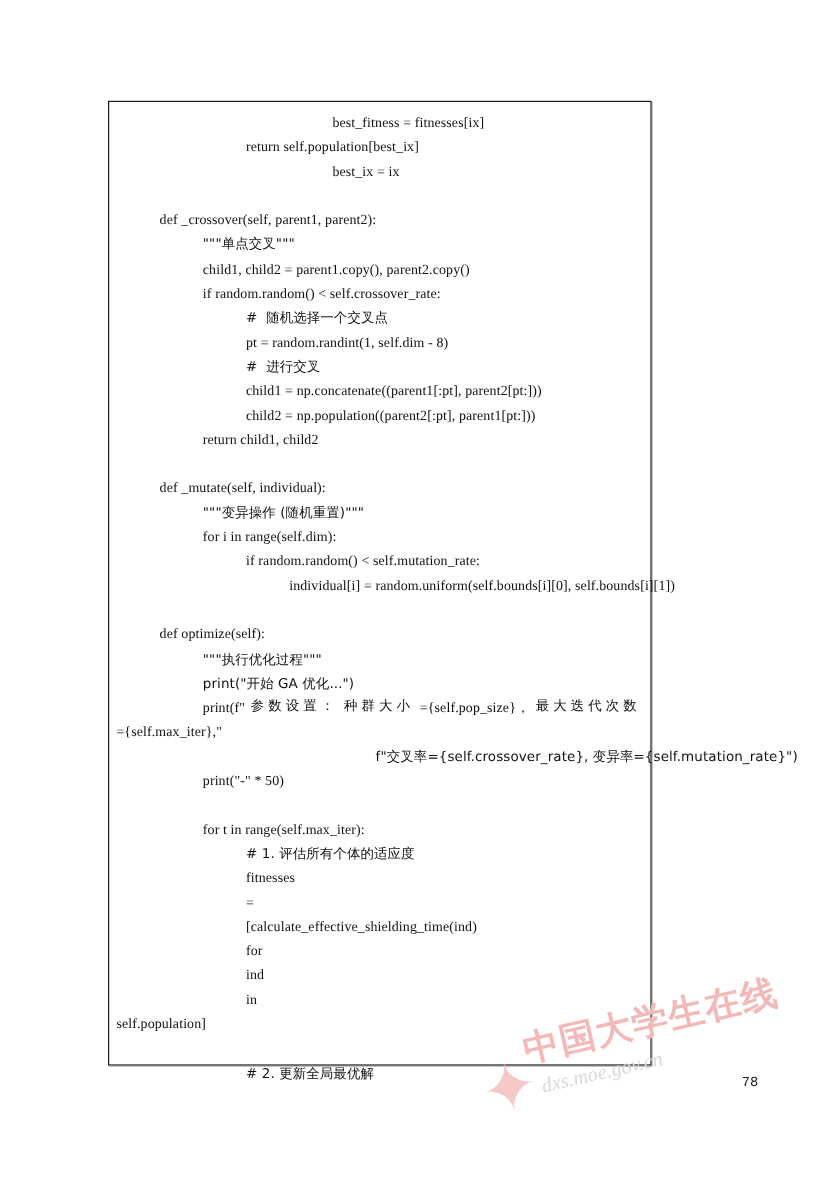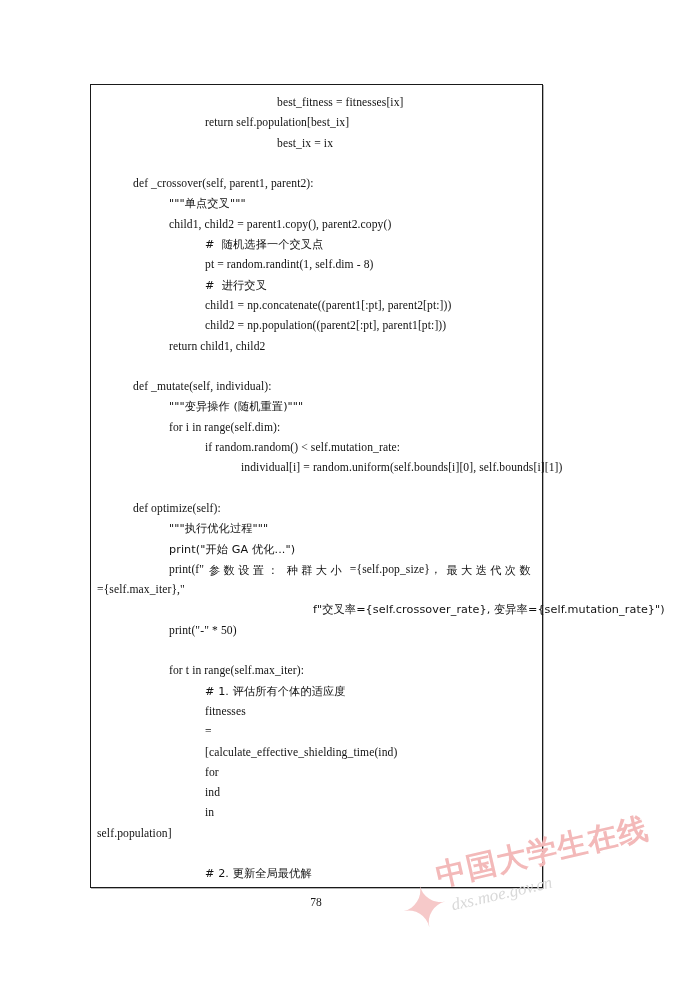--- a/index.html
+++ b/index.html
@@ -57,43 +57,43 @@
     justify-content: space-between;
   }
   .line.justified > span {
     white-space: pre;
   }
   .cjk {
     font-family: "DejaVu Sans", "Liberation Sans", sans-serif;
     font-size: 11.2px;
   }
   .cjk-wide {
-    font-family: Liberation Sans, sans-serif;
+    font-family: Liberation Mono, monospace;
     font-size: 11.2px;
     letter-spacing: 3.4px;
   }
 
   
   .i0  { padding-left: 0px; }
   .i2  { padding-left: 36px; }
   .i4  { padding-left: 72px; }
   .i6  { padding-left: 108px; }
   .i8  { padding-left: 144px; }
   .i10 { padding-left: 180px; }
   .i12 { padding-left: 216px; }
 
   
   #page-number {
     position: absolute;
     left: 0;
     top: 896px;
     width: 632px;
-    text-align: center;
+    text-align: right;
     font-size: 11.5px;
-    font-family: Liberation Serif, serif;
+    font-family: Liberation Mono, monospace;
     color: #1a1a1a;
   }
 
   
   #watermark {
     position: absolute;
     left: 398px;
     top: 838px;
     width: 300px;
     height: 120px;
@@ -141,20 +141,21 @@
 <div id="page-frame">
   <div id="code-area">
 
     <div class="line i10">best_fitness = fitnesses[ix]</div>
     <div class="line i6">return self.population[best_ix]</div>
     <div class="line i10">best_ix = ix</div>
     <div class="line blank">&nbsp;</div>
     <div class="line i2">def _crossover(self, parent1, parent2):</div>
     <div class="line i4 cjk">"""单点交叉"""</div>
     <div class="line i4">child1, child2 = parent1.copy(), parent2.copy()</div>
+    <div class="line i4">if random.random() &lt; self.crossover_rate:</div>
     <div class="line i6 cjk">#  随机选择一个交叉点</div>
     <div class="line i6">pt = random.randint(1, self.dim - 8)</div>
     <div class="line i6 cjk">#  进行交叉</div>
     <div class="line i6">child1 = np.concatenate((parent1[:pt], parent2[pt:]))</div>
     <div class="line i6">child2 = np.population((parent2[:pt], parent1[pt:]))</div>
     <div class="line i4">return child1, child2</div>
     <div class="line blank">&nbsp;</div>
     <div class="line i2">def _mutate(self, individual):</div>
     <div class="line i4 cjk">"""变异操作 (随机重置)"""</div>
     <div class="line i4">for i in range(self.dim):</div>

